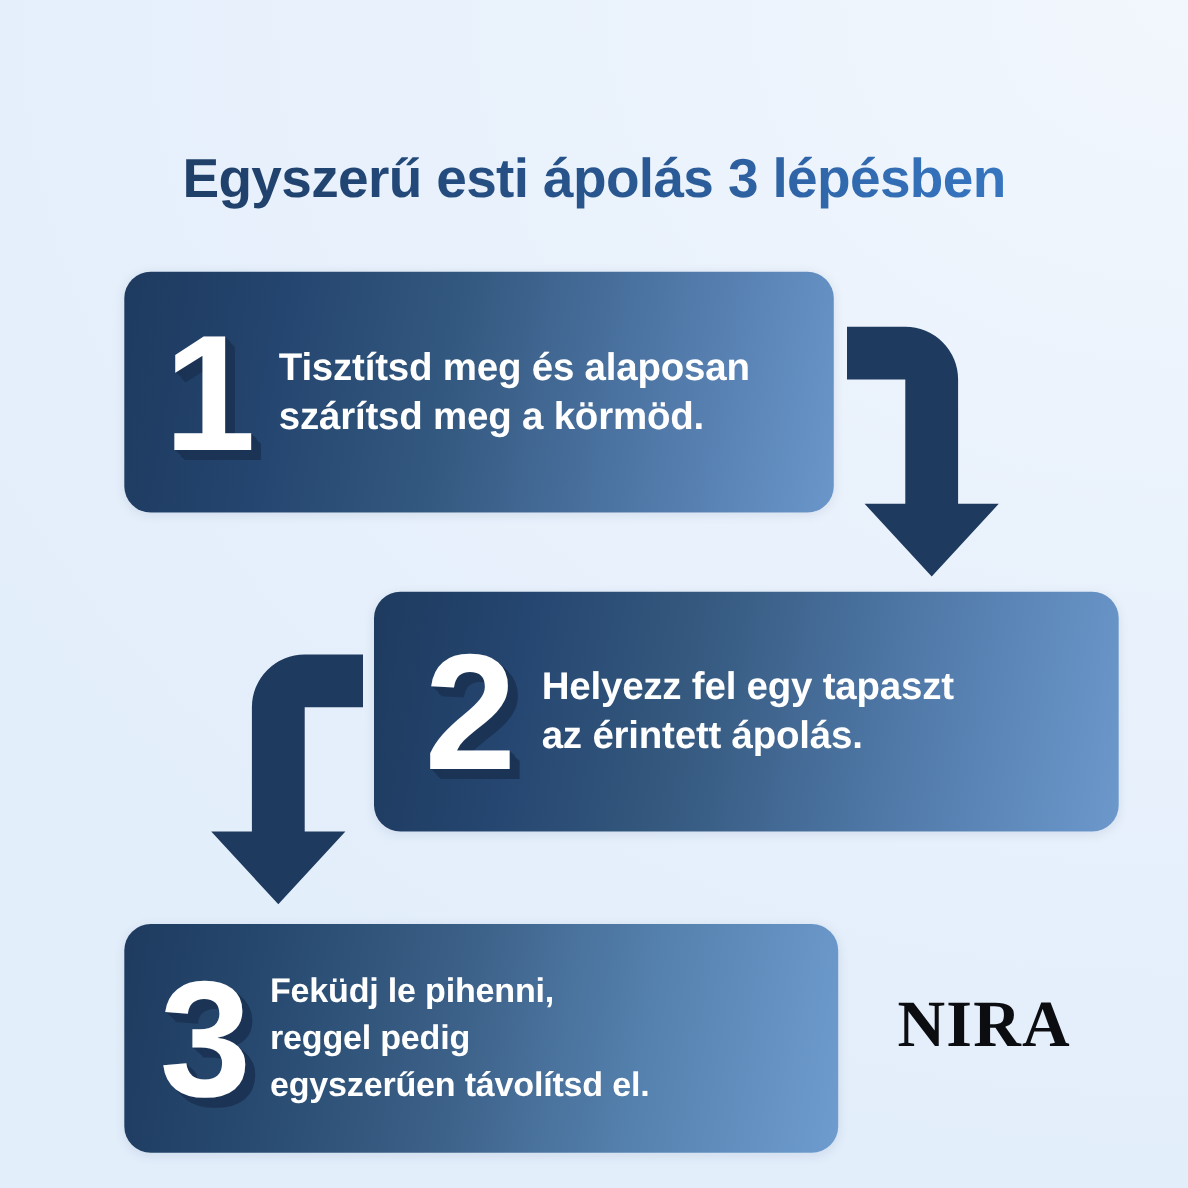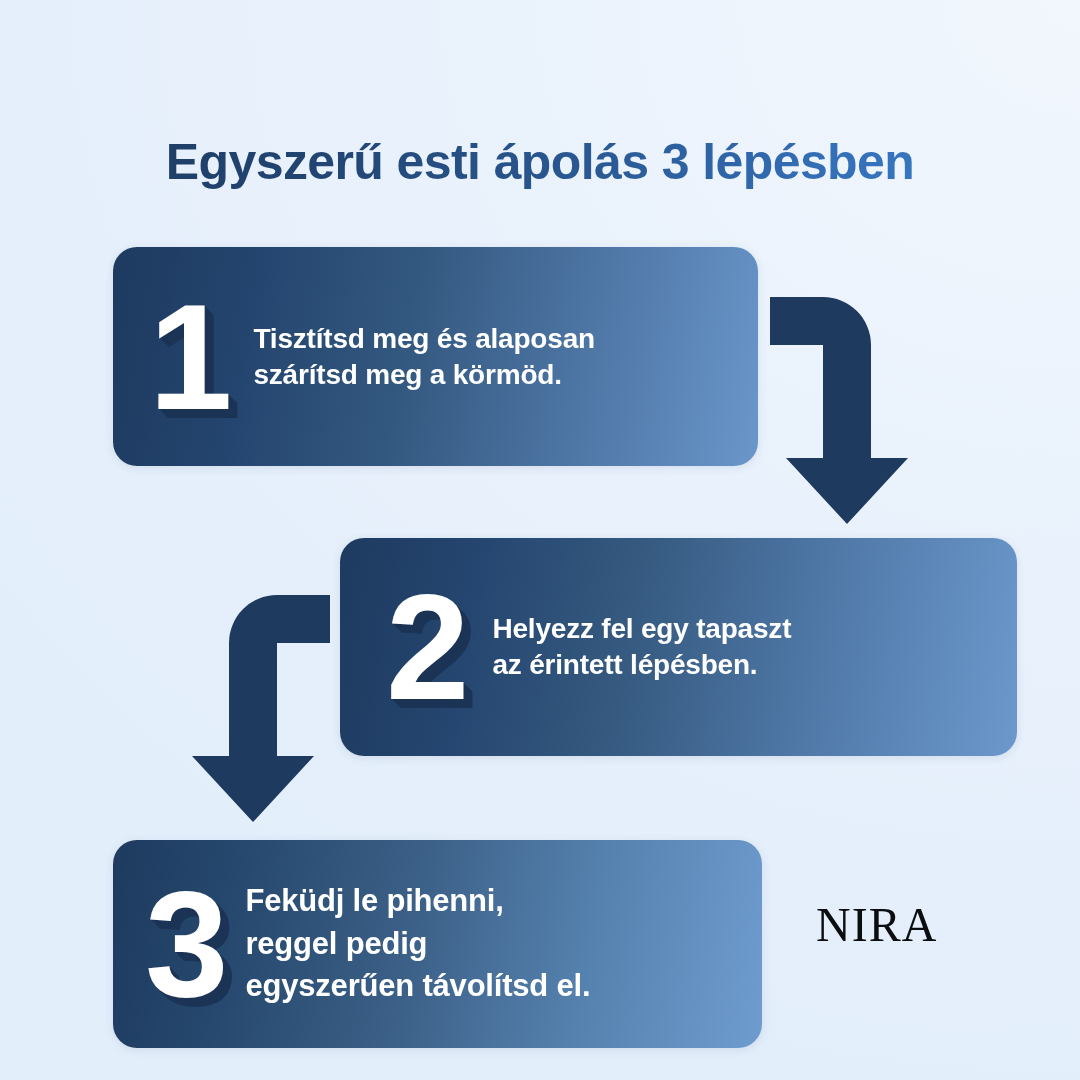--- a/index.html
+++ b/index.html
@@ -95,21 +95,21 @@
       1px 1px 0 #1b3355;
     user-select: none;
   }
   .card-1 .step-number { margin-left: 12px; margin-right: 24px; }
   .card-2 .step-number { margin-left: 24px; margin-right: 26px; }
   .card-3 .step-number { margin-left: 10px; margin-right: 20px; }
 
   .step-text {
     flex: 1 1 auto;
     color: #ffffff;
-    font-size: 28px;
+    font-size: 35px;
     font-weight: 700;
     line-height: 1.28;
     letter-spacing: -0.2px;
     white-space: pre-line;
   }
   .card-3 .step-text {
     font-size: 31px;
     line-height: 1.38;
   }
 
@@ -123,22 +123,22 @@
 
   #arrow-1 { left: 760px; top: 290px; }
   #arrow-2 { left: 175px; top: 588px; }
 
   
   .brand {
     position: absolute;
     left: 816px;
     top: 901px;
     font-family: "Liberation Serif", "DejaVu Serif", serif;
-    font-size: 48px;
-    font-weight: 400;
+    font-size: 60px;
+    font-weight: 700;
     letter-spacing: 1px;
     color: #0b0d10;
     line-height: 1;
     white-space: nowrap;
   }
 </style>
 </head>
 <body>
 
 <div id="infographic">
@@ -164,21 +164,21 @@
       L 63 55
       A 0 0 0 0 0 63 55
       L 10 55
       Z
     "></path>
   </svg>
 
   <div class="card card-2">
     <span class="step-number">2</span>
     <span class="step-text">Helyezz fel egy tapaszt
-az érintett lépésben.</span>
+az érintett ápolás.</span>
   </div>
 
   <svg id="arrow-2" class="arrow-svg" width="165" height="245" viewBox="0 0 165 245">
     <path class="arrow-shape" d="
       M 155 7
       L 102 7
       A 48 48 0 0 0 54 55
       L 54 168
       L 17 168
       L 78 234

